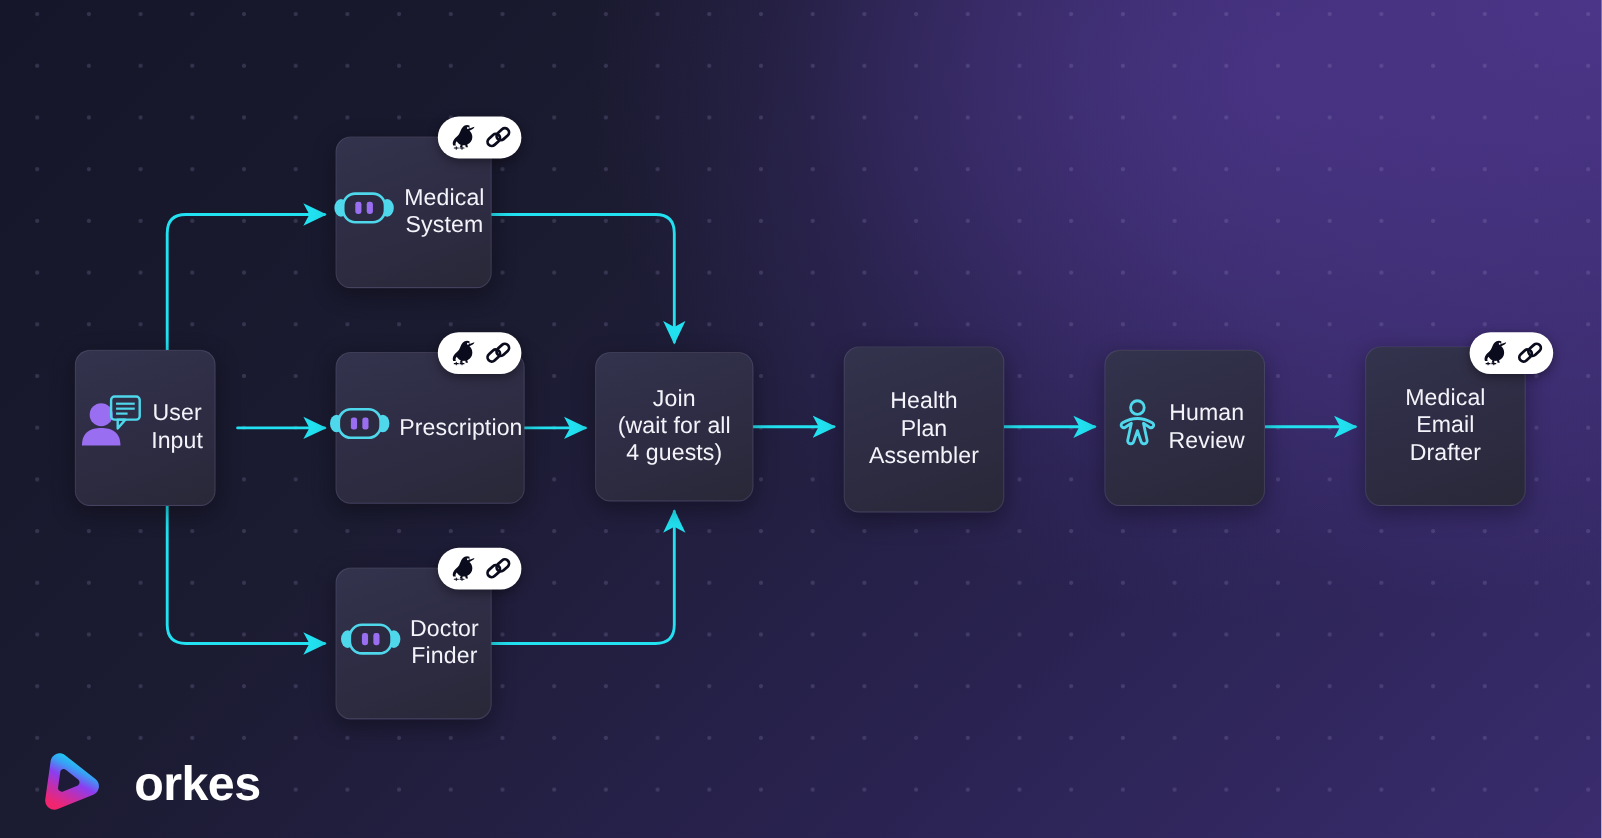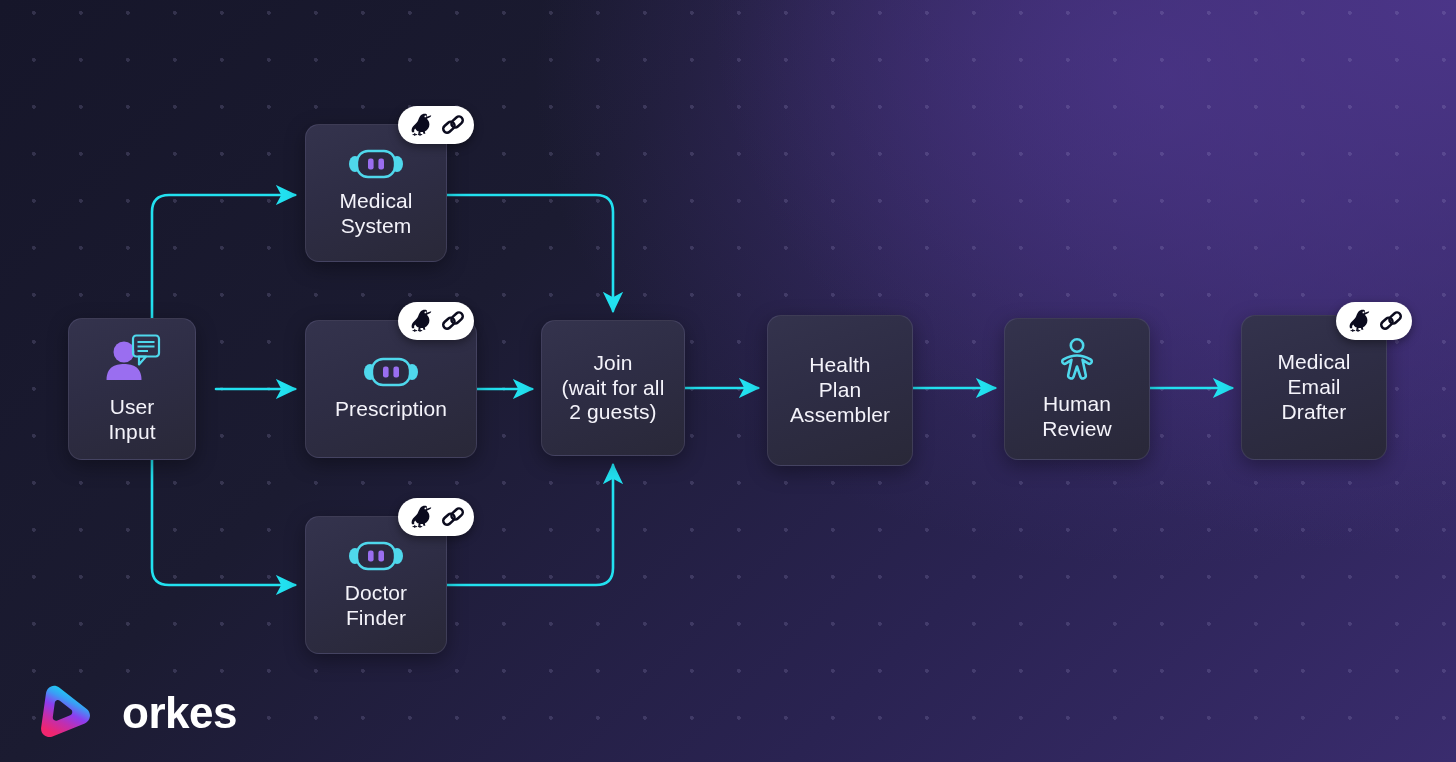--- a/index.html
+++ b/index.html
@@ -41,21 +41,21 @@
   }
 
   
   .node {
     position: absolute;
     border-radius: 14px;
     background: linear-gradient(160deg, #34334d 0%, #2e2d45 45%, #292838 100%);
     border: 1px solid rgba(150,145,195,0.18);
     box-shadow: 0 6px 20px rgba(0,0,0,0.35);
     display: flex;
-    flex-direction: column;
+    flex-direction: row;
     align-items: center;
     justify-content: center;
     color: #f3f2f8;
     text-align: center;
   }
 
   .node-label {
     font-size: 21px;
     line-height: 1.18;
     font-weight: 400;
@@ -238,21 +238,21 @@
       <g stroke="#0b0b1e" stroke-width="2.5" fill="none" stroke-linecap="round">
         <rect x="2.6" y="11.4" width="12.6" height="7.6" rx="3.8" transform="rotate(-42 8.9 15.2)"></rect>
         <rect x="10.8" y="6.2" width="12.6" height="7.6" rx="3.8" transform="rotate(-42 17.1 10.0)"></rect>
       </g>
     </svg>
   </div>
 
   <div class="node" style="left:541px; top:320px; width:144px; height:136px;">
     <div class="node-label">Join
 (wait for all
-2 guests)</div>
+4 guests)</div>
   </div>
 
   <div class="node" style="left:767px; top:315px; width:146px; height:151px;">
     <div class="node-label">Health
 Plan
 Assembler</div>
   </div>
 
   <div class="node" style="left:1004px; top:318px; width:146px; height:142px;">
     <span class="node-icon">

